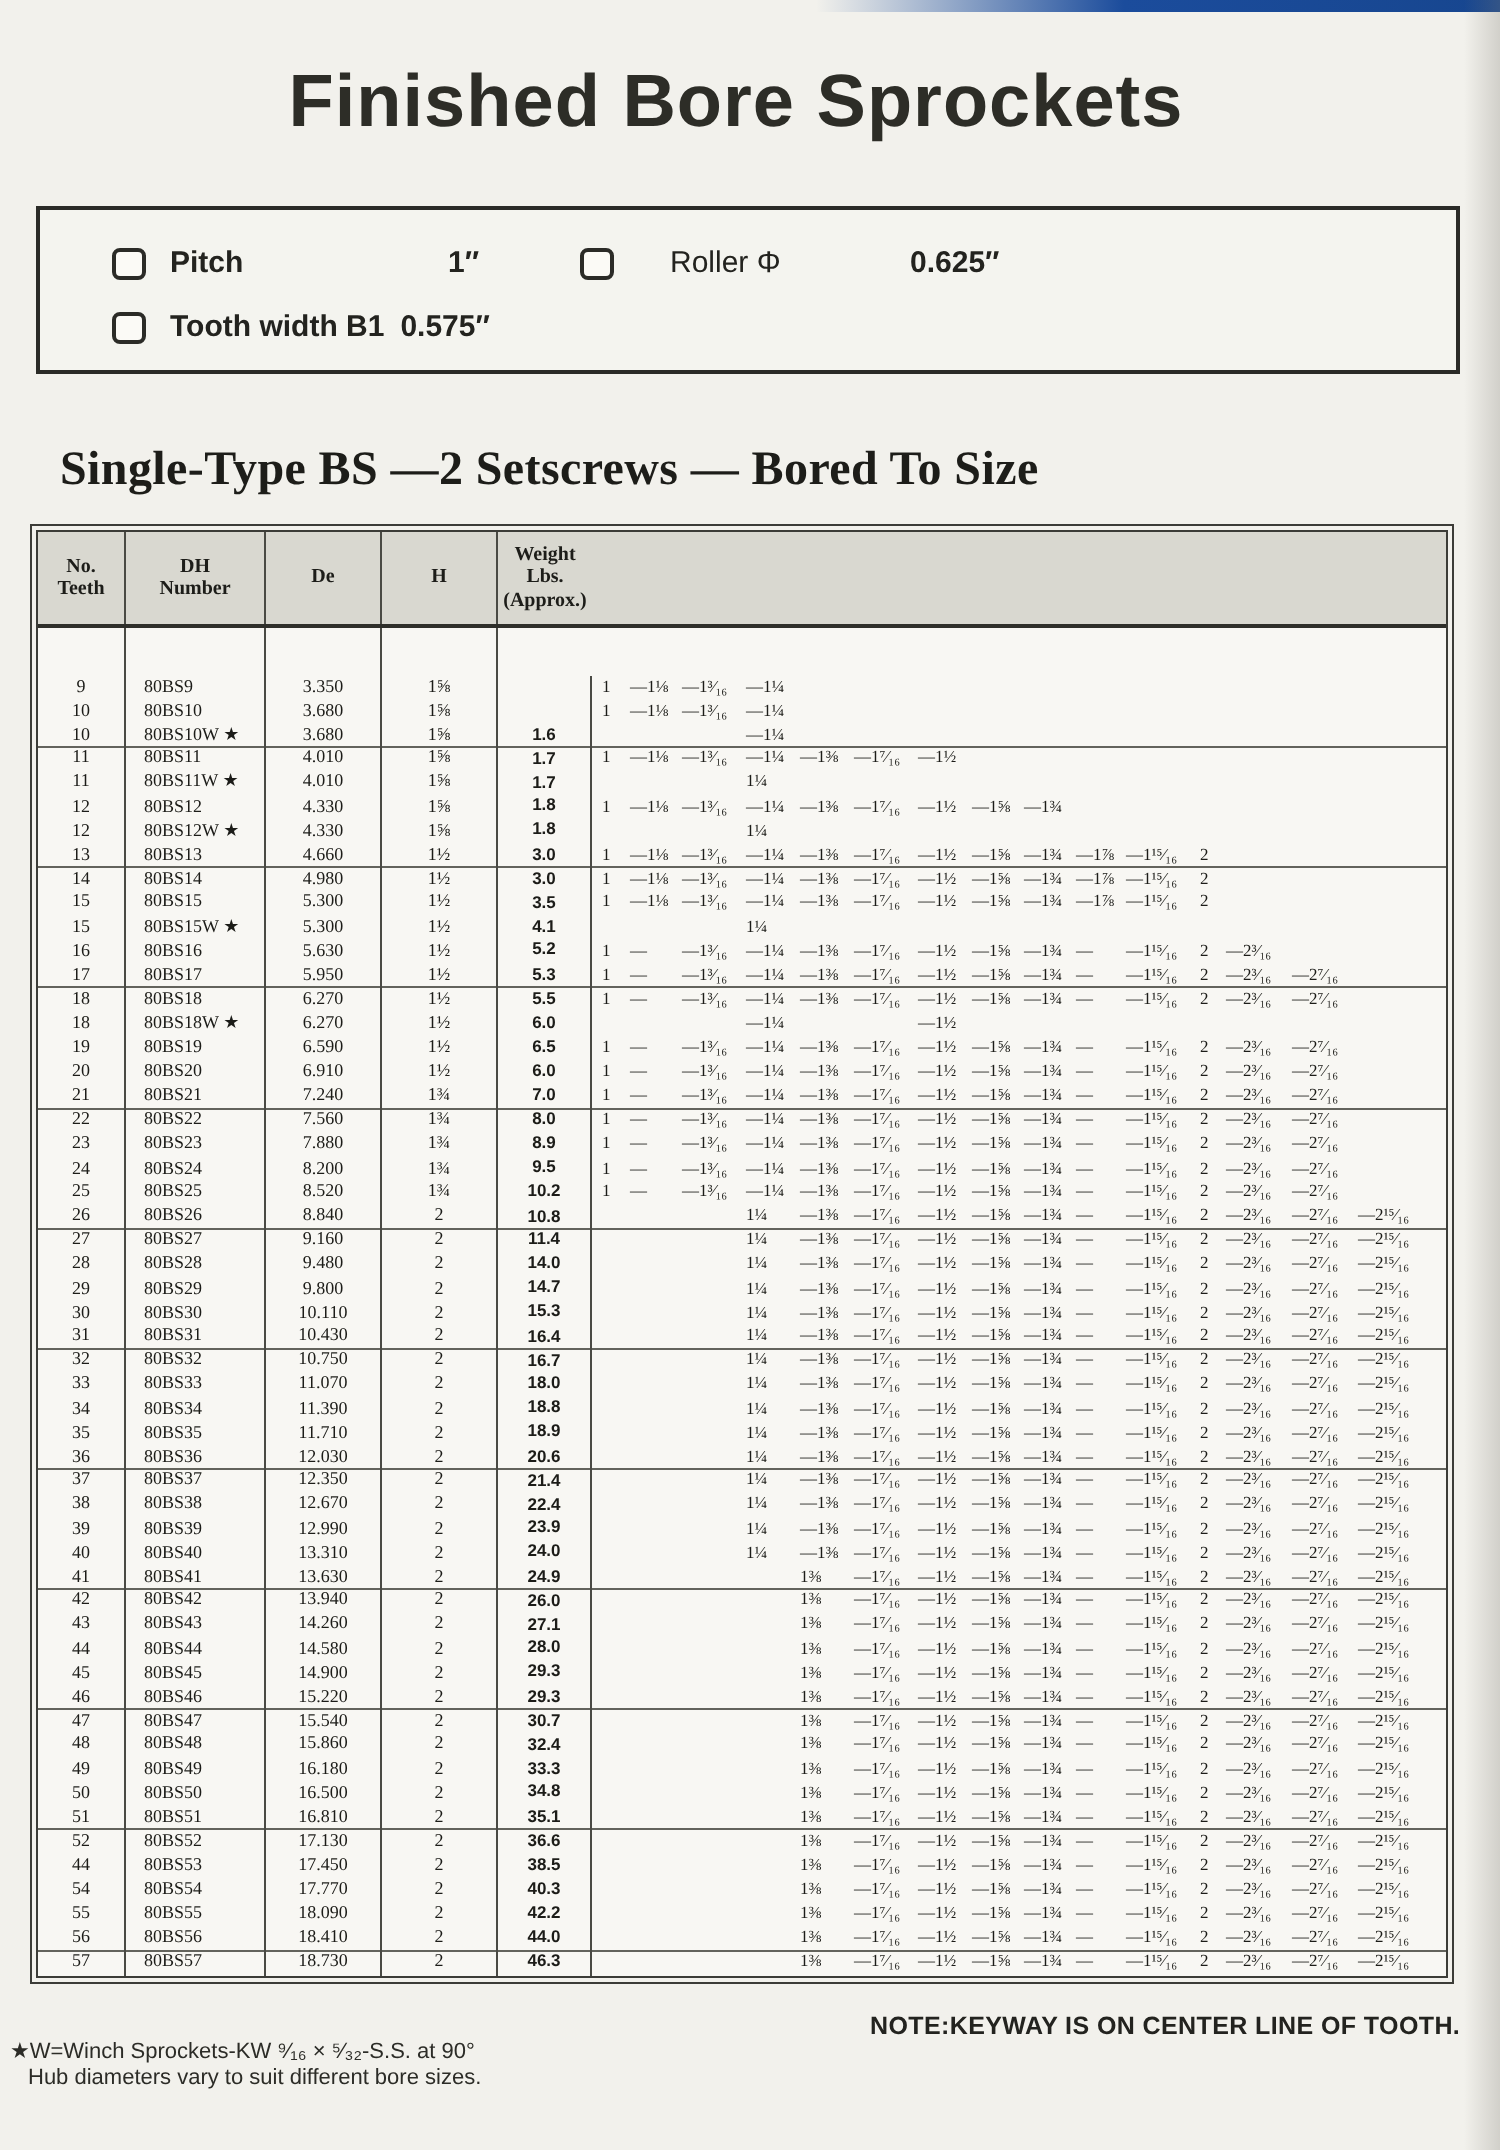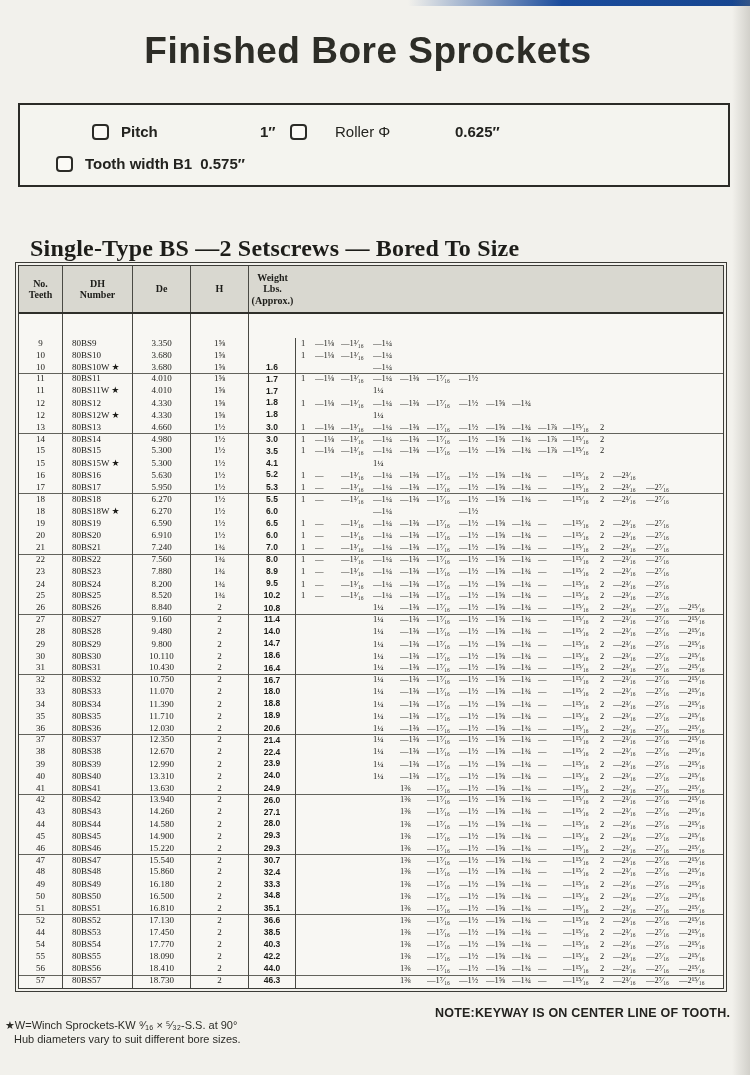--- a/index.html
+++ b/index.html
@@ -30,26 +30,26 @@
     border:2.5px solid #2b2b27;background:rgba(250,249,245,.35);
   }
   .spec-item{position:absolute;display:flex;align-items:center;}
   .spec-check{
     display:inline-block;width:13px;height:12px;border:2px solid #2b2b27;
     border-radius:4px;background:#fbfaf6;margin-right:12px;flex:none;
   }
   .spec-label{font-size:15px;font-weight:700;color:#23231f;white-space:nowrap;}
   .spec-label.normal{font-weight:400;}
   .spec-value{font-size:15px;font-weight:700;color:#23231f;white-space:nowrap;}
-  #spec-pitch{left:36px;top:18px;margin-left:36px;}   #spec-pitch .spec-value{position:absolute;left:168px;}
+  #spec-pitch{left:36px;top:18px;}   #spec-pitch .spec-value{position:absolute;left:168px;}
   #spec-roller{left:270px;top:18px;gap:16px;} #spec-roller .spec-value{position:absolute;left:165px;}
   #spec-tooth{left:36px;top:50px;}   #spec-tooth .spec-value{margin-left:8px;}
   
   .section-title{
-    position:absolute;left:30px;top:235px;
+    position:absolute;left:30px;top:222px;
     font-family:"Liberation Serif",serif;font-weight:700;font-size:24px;color:#1d1d19;
     letter-spacing:.2px;white-space:nowrap;
   }
   
   .sprocket-table{
     position:absolute;left:18px;top:265px;width:704px;
     background:#f8f7f3;
     border:1.2px solid #3c3c37;outline:1px solid #3c3c37;outline-offset:2px;
     font-family:"Liberation Serif",serif;
   }
@@ -709,21 +709,21 @@
           <span class="bore-slot">—2³⁄₁₆</span>
           <span class="bore-slot">—2⁷⁄₁₆</span>
           <span class="bore-slot">—2¹⁵⁄₁₆</span>
         </div>
       </div>
       <div class="trow">
         <div class="td c">28</div>
         <div class="td dh">80BS28</div>
         <div class="td c">9.480</div>
         <div class="td c">2</div>
-        <div class="td wt">18.6</div>
+        <div class="td wt">15.3</div>
         <div class="td bores">
           <span class="bore-slot"></span>
           <span class="bore-slot"></span>
           <span class="bore-slot"></span>
           <span class="bore-slot">1¼</span>
           <span class="bore-slot">—1⅜</span>
           <span class="bore-slot">—1⁷⁄₁₆</span>
           <span class="bore-slot">—1½</span>
           <span class="bore-slot">—1⅝</span>
           <span class="bore-slot">—1¾</span>

